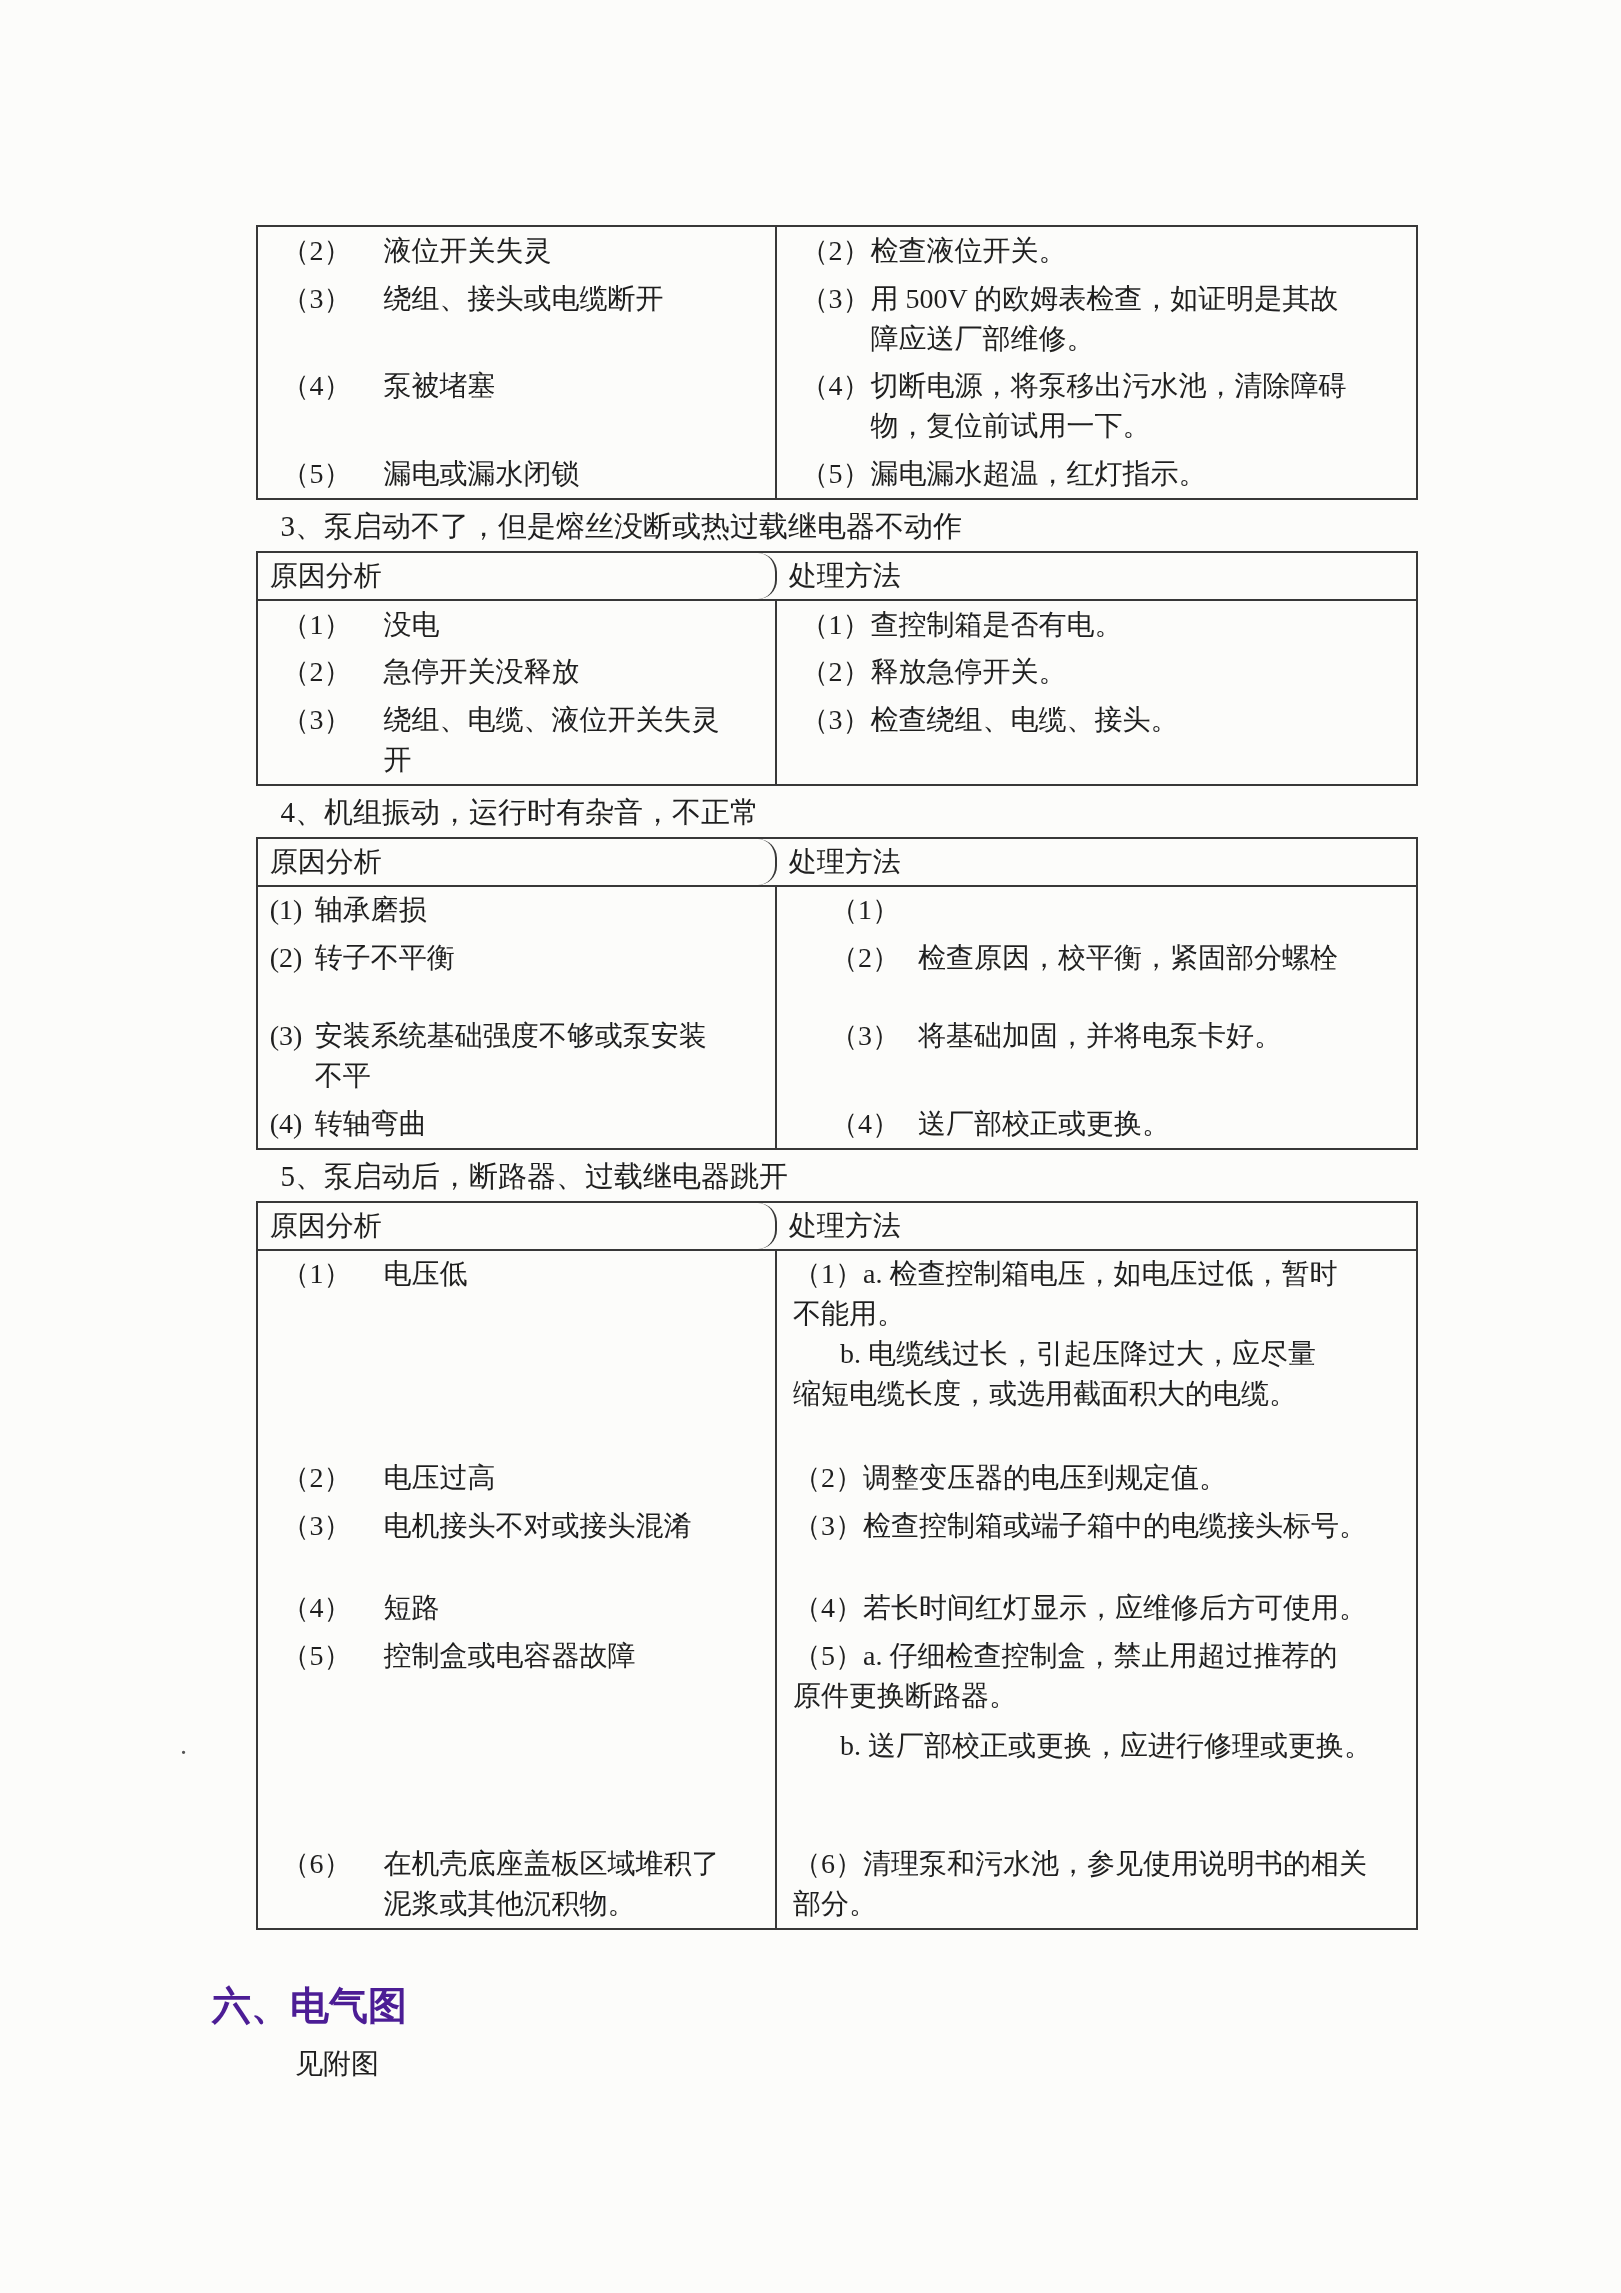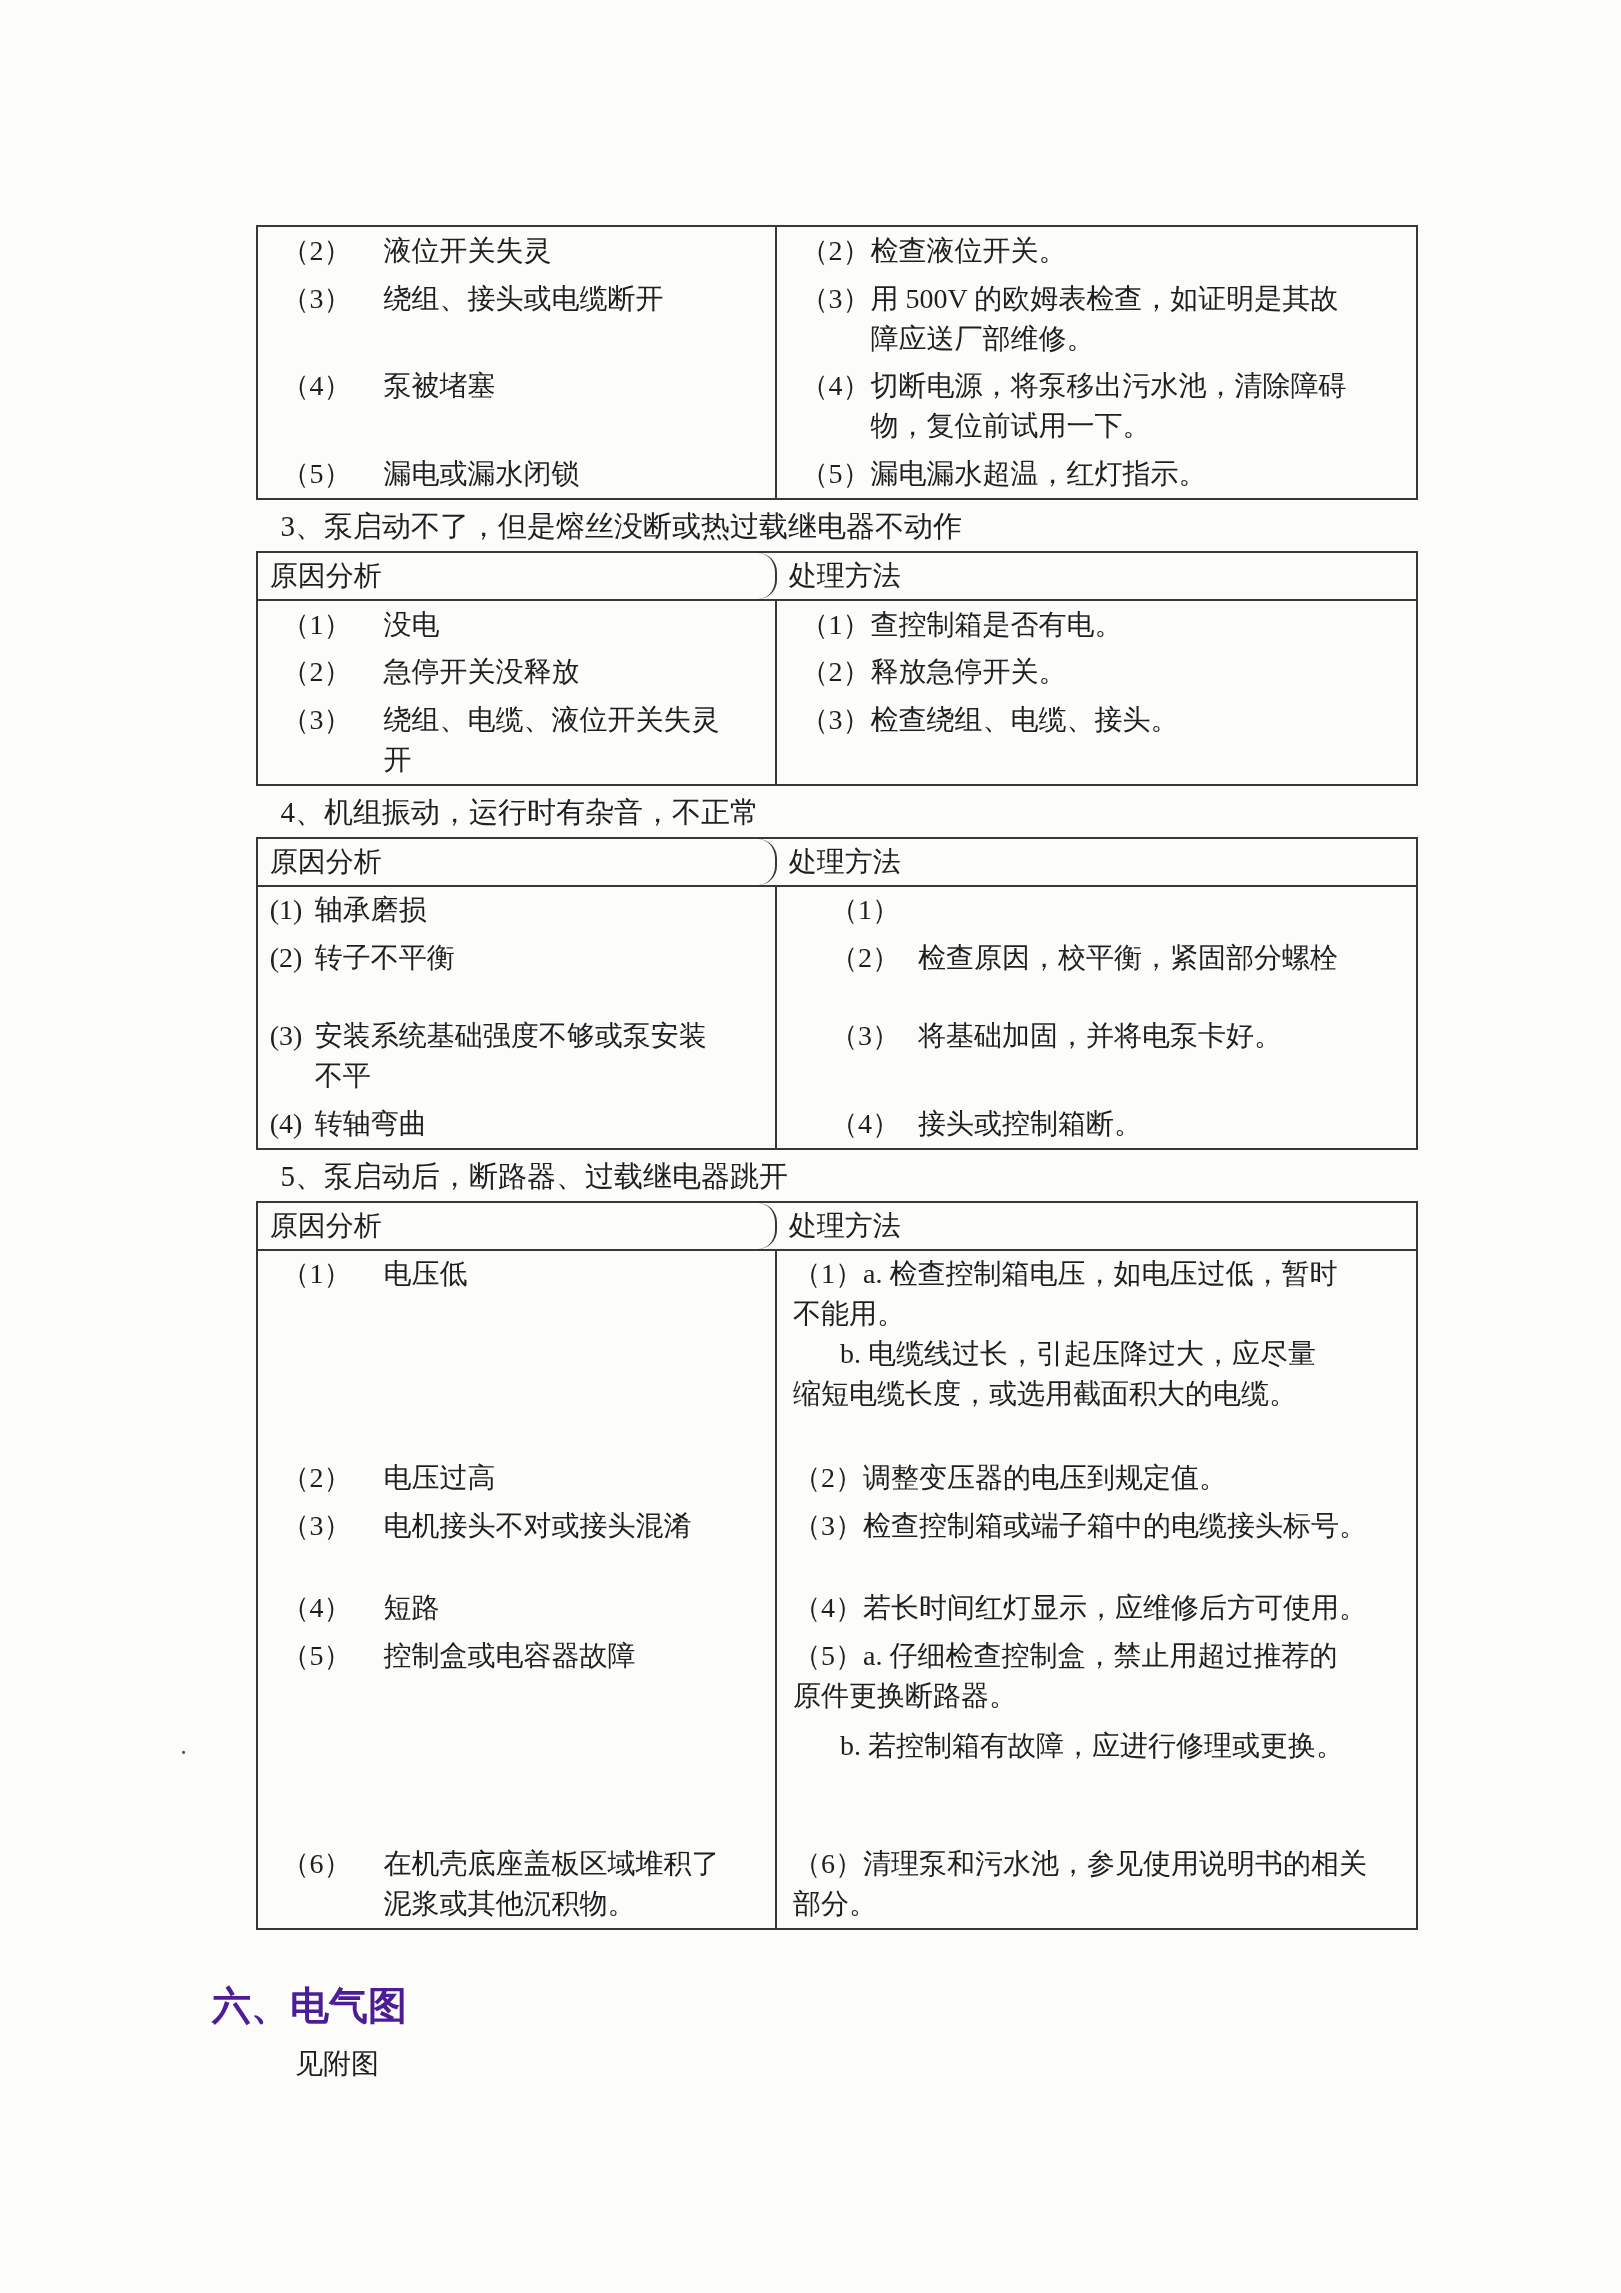--- a/index.html
+++ b/index.html
@@ -214,21 +214,21 @@
         <div class="row" style="min-height: 39px;">
           <div class="cell l">
             <div class="item">
               <span class="num">(4)</span>
               <span class="txt">转轴弯曲</span>
             </div>
           </div>
           <div class="cell r">
             <div class="item">
               <span class="num">（4）</span>
-              <span class="txt">接头或控制箱断。</span>
+              <span class="txt">送厂部校正或更换。</span>
             </div>
           </div>
         </div>
       </div>
 
     <div class="sec-heading">5、泵启动后，断路器、过载继电器跳开</div>
     <div class="tbl t-d">
         <div class="hrow">
           <div class="hcell l">原因分析</div>
           <div class="hcell r">处理方法</div>
@@ -283,21 +283,21 @@
         <div class="row" style="min-height: 208px;">
           <div class="cell l">
             <div class="item">
               <span class="num">（5）</span>
               <span class="txt">控制盒或电容器故障</span>
             </div>
           </div>
           <div class="cell r">
             <div class="para">（5）a. 仔细检查控制盒，禁止用超过推荐的
 原件更换断路器。</div>
-            <div class="para indent mt">b. 若控制箱有故障，应进行修理或更换。</div>
+            <div class="para indent mt">b. 送厂部校正或更换，应进行修理或更换。</div>
           </div>
         </div>
         <div class="row" style="min-height: 84px;">
           <div class="cell l">
             <div class="item">
               <span class="num">（6）</span>
               <span class="txt">在机壳底座盖板区域堆积了
 泥浆或其他沉积物。</span>
             </div>
           </div>

